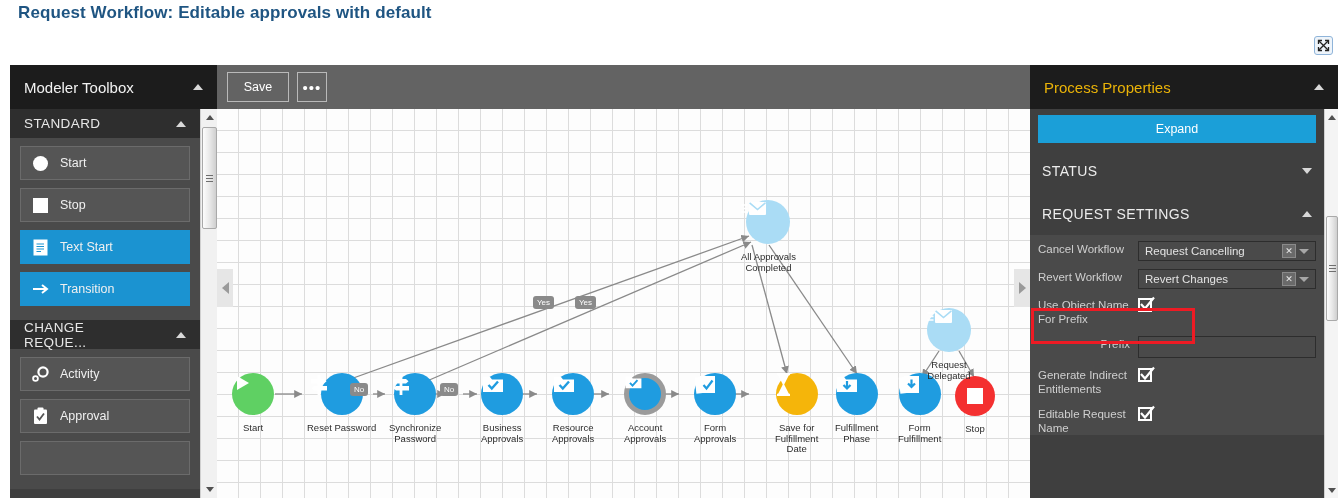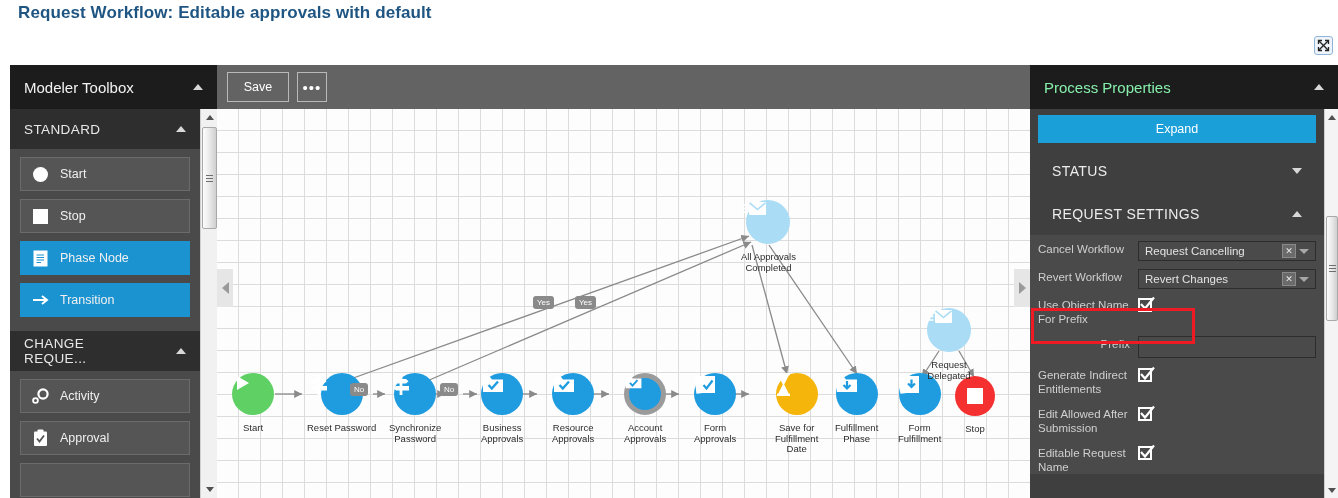--- a/index.html
+++ b/index.html
@@ -38,21 +38,21 @@
 
   
   .toolbox { width: 207px; height: 433px; background: #1c1c1c; position: relative; flex: 0 0 207px; }
   .tb-header {
     height: 44px; background: #1c1c1c; color: #f2f2f2;
     display: flex; align-items: center; padding: 16px 14px;
     font-size: 15px; justify-content: space-between;
   }
   .tb-body { position: absolute; top: 44px; left: 0; width: 190px; bottom: 0; background: #3f3f3f; overflow: hidden; }
   .tb-group-header {
-    height: 40px; background: #2e2e2e; color: #e8e8e8;
+    height: 29px; background: #2e2e2e; color: #e8e8e8;
     display: flex; align-items: center; justify-content: space-between;
     padding: 0 14px; font-size: 13.5px; letter-spacing: 0.4px; gap: 28px;
   }
   .tb-items { padding: 8px 10px 6px 10px; background: #4a4a4a; }
   .tb-item {
     height: 34px; margin-bottom: 8px;
     border: 1px solid #6b6b6b; background: #555555;
     display: flex; align-items: center; padding: 0 10px;
     color: #f0f0f0; font-size: 12.5px; gap: 10px;
   }
@@ -128,33 +128,33 @@
   .collapse-right {
     position: absolute; right: 0px; top: 160px; width: 16px; height: 38px;
     background: #e6e6e6; display: flex; align-items: center; justify-content: center; z-index: 5;
   }
   .tri-l { width:0;height:0;border-top:6px solid transparent;border-bottom:6px solid transparent;border-right:7px solid #9a9a9a; }
   .tri-r { width:0;height:0;border-top:6px solid transparent;border-bottom:6px solid transparent;border-left:7px solid #9a9a9a; }
 
   
   .props { width: 308px; flex: 0 0 308px; height: 433px; background: #4a4a4a; position: relative; }
   .pp-header {
-    height: 44px; background: #1c1c1c; color: #86efac;
+    height: 44px; background: #1c1c1c; color: #eab308;
     display: flex; align-items: center; justify-content: space-between;
     padding: 0 14px; font-size: 15px;
   }
   .pp-body { position: absolute; top: 44px; left: 0; right: 14px; bottom: 0; background: #3f3f3f; overflow: hidden; }
   .expand-btn {
     margin: 6px 8px 6px 8px; height: 28px; background: #1b9fd8; color: #ffffff;
     display: flex; align-items: center; justify-content: center; font-size: 12.5px;
   }
   .pp-section {
     height: 43px; background: #3f3f3f; color: #ececec;
     display: flex; align-items: center; justify-content: space-between;
-    padding: 0 22px; font-size: 14px; letter-spacing: 0.4px;
+    padding: 0 12px; font-size: 14px; letter-spacing: 0.4px;
   }
   .pp-fields { background: #4a4a4a; padding: 6px 8px 0 8px; }
   .fld { display: flex; align-items: flex-start; margin-bottom: 6px; min-height: 22px; }
   .fld-lbl { width: 100px; flex: 0 0 100px; color: #cfcfcf; font-size: 11.5px; line-height: 13.5px; padding-top: 2px; }
   .fld-lbl.right { text-align: right; padding-right: 8px; }
   .sel-box {
     flex: 1 1 auto; height: 20px; background: #4a4a4a; border: 1px solid #2d2d2d;
     display: flex; align-items: center; padding: 0 2px 0 6px; color: #e3e3e3; font-size: 11.5px;
     justify-content: space-between;
   }
@@ -220,21 +220,21 @@
               </span>
             <span>Stop</span>
           </div>
           <div class="tb-item sel">
             <span class="tb-ico">
               <svg width="15" height="17" viewBox="0 0 15 17">
                 <rect x="1" y="1" width="13" height="15" fill="#ffffff" stroke="#ffffff"></rect>
                 <path d="M3.5 5 H11 M3.5 7.5 H11 M3.5 10 H11 M3.5 12.5 H8" stroke="#1b93d1" stroke-width="1.1"></path>
               </svg>
             </span>
-            <span>Phase Node</span>
+            <span>Text Start</span>
           </div>
           <div class="tb-item sel">
             <span class="tb-ico">
               <svg width="18" height="14" viewBox="0 0 18 14">
                 <path d="M1 7 H14 M10 3 L15 7 L10 11" stroke="#ffffff" stroke-width="2" fill="none"></path>
               </svg>
             </span>
             <span>Transition</span>
           </div>
         </div>
@@ -543,28 +543,20 @@
 
           <div class="fld" style="margin-bottom:10px;">
             <div class="fld-lbl">Generate Indirect Entitlements</div>
             <div class="chk">
               <svg width="17" height="17" viewBox="0 0 17 17">
                   <path d="M2 8 L6 12.5 L15 1.5" stroke="#ffffff" stroke-width="2.2" fill="none"></path>
                 </svg>
             </div>
           </div>
 
-          <div class="fld" style="margin-bottom:10px;">
-            <div class="fld-lbl">Edit Allowed After Submission</div>
-            <div class="chk">
-              <svg width="17" height="17" viewBox="0 0 17 17">
-                  <path d="M2 8 L6 12.5 L15 1.5" stroke="#ffffff" stroke-width="2.2" fill="none"></path>
-                </svg>
-            </div>
-          </div>
 
           <div class="fld">
             <div class="fld-lbl">Editable Request Name</div>
             <div class="chk">
               <svg width="17" height="17" viewBox="0 0 17 17">
                   <path d="M2 8 L6 12.5 L15 1.5" stroke="#ffffff" stroke-width="2.2" fill="none"></path>
                 </svg>
             </div>
           </div>
         </div>

